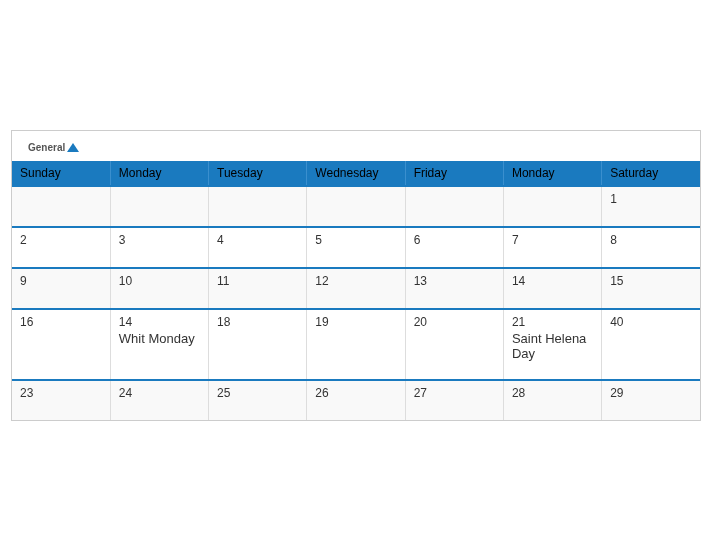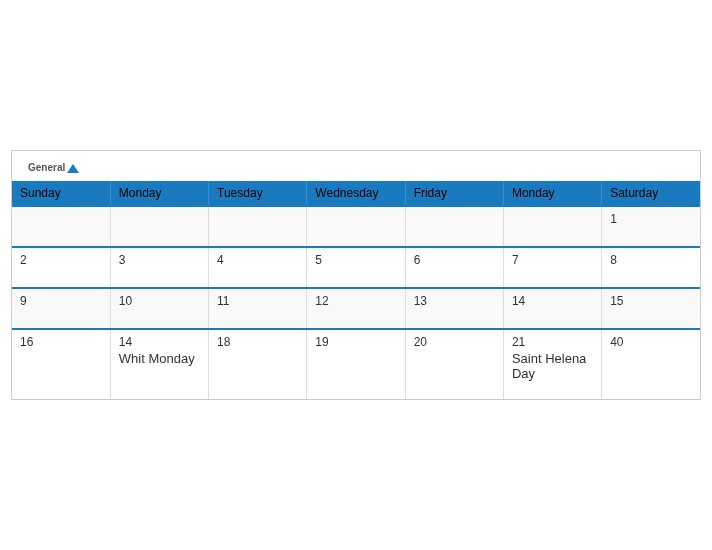--- a/index.html
+++ b/index.html
@@ -216,15 +216,38 @@
             <span class="day-number">20</span>
           </td>
           <td>
             <span class="day-number">21</span>
             <span class="holiday-name">Saint Helena Day</span>
           </td>
           <td>
             <span class="day-number">40</span>
           </td>
         </tr>
+        <tr>
+          <td>
+            <span class="day-number">23</span>
+          </td>
+          <td>
+            <span class="day-number">24</span>
+          </td>
+          <td>
+            <span class="day-number">25</span>
+          </td>
+          <td>
+            <span class="day-number">26</span>
+          </td>
+          <td>
+            <span class="day-number">27</span>
+          </td>
+          <td>
+            <span class="day-number">28</span>
+          </td>
+          <td>
+            <span class="day-number">29</span>
+          </td>
+        </tr>
       </tbody>
   </table>
 </div>
 
 </body></html>

